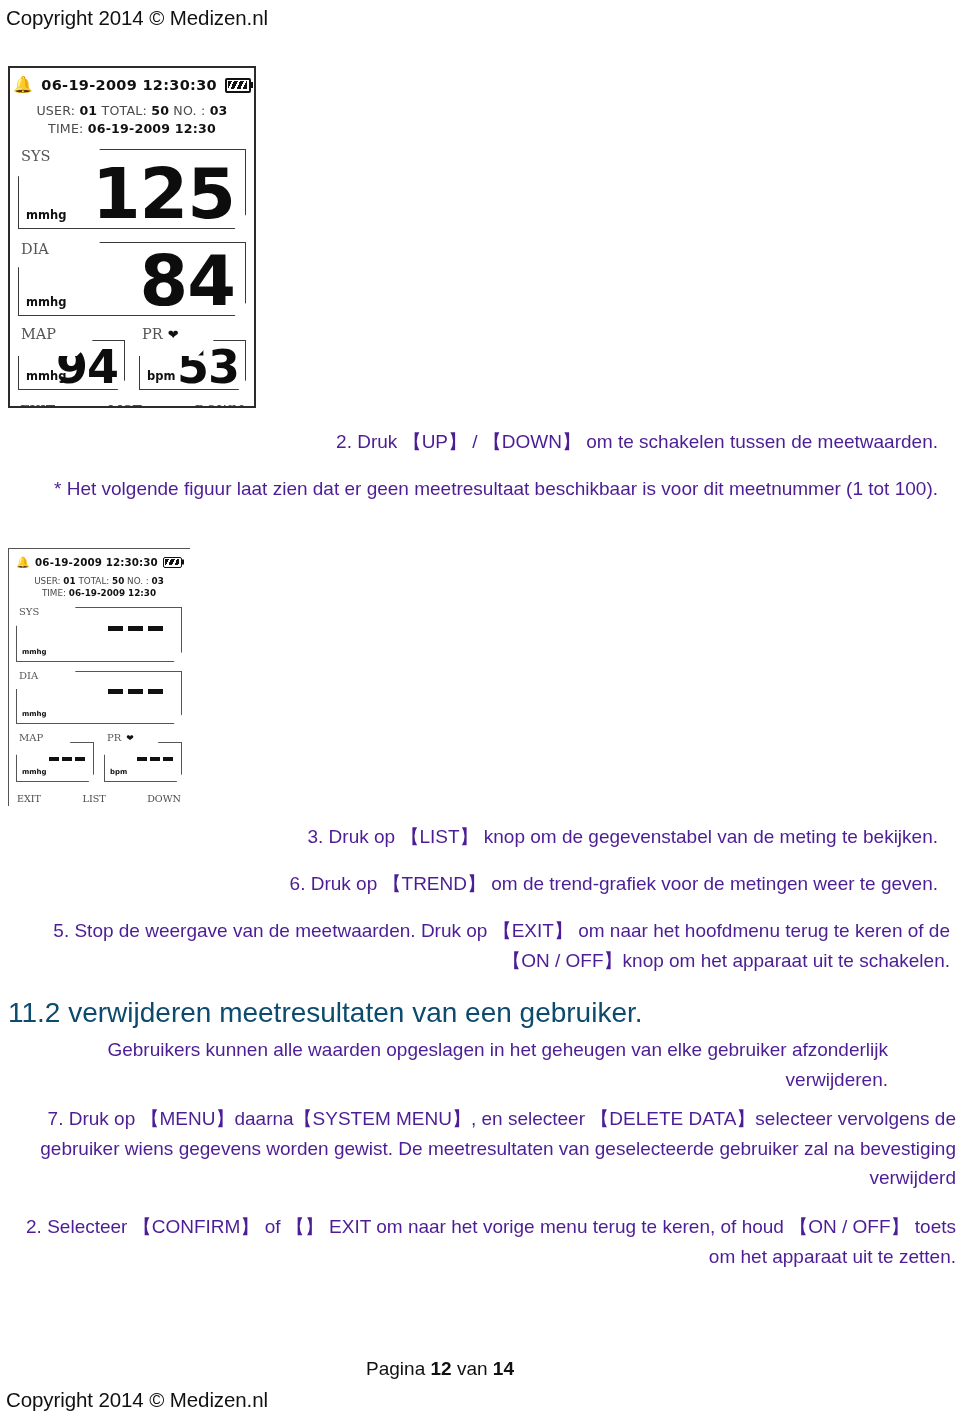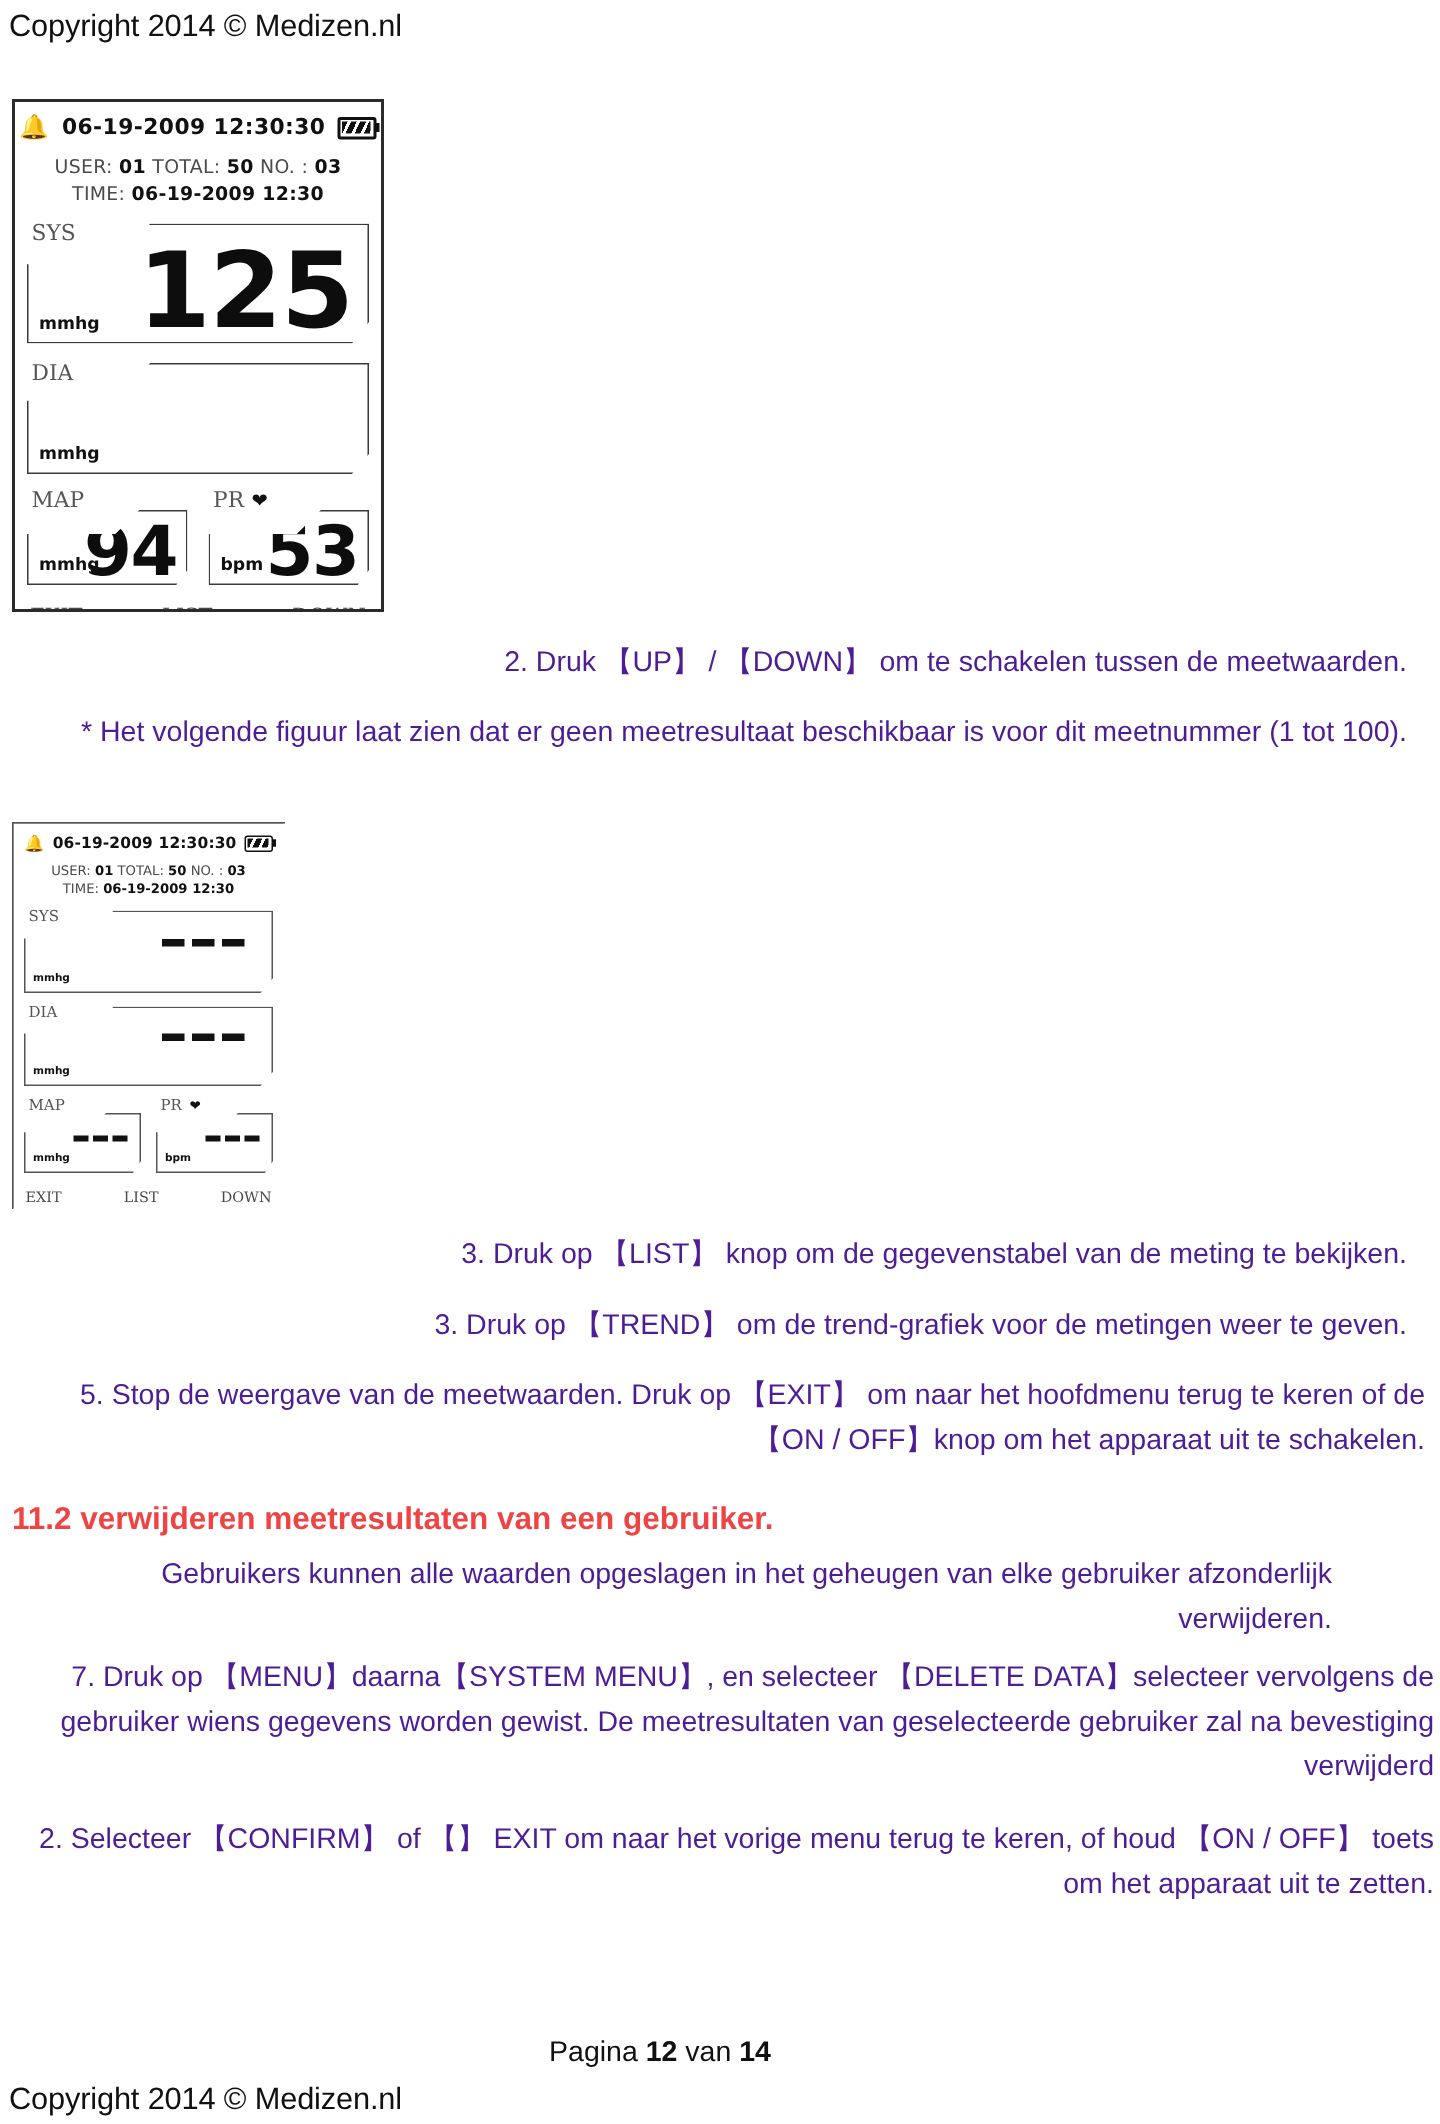--- a/index.html
+++ b/index.html
@@ -49,25 +49,24 @@
   
   .para {
     position: absolute;
     font-size: 19px;
     line-height: 29.5px;
     color: #4c1d95;
     text-align: right;
   }
   .heading-blue {
     position: absolute;
-    font-size: 21px;
+    font-size: 28px;
     line-height: 30px;
-    color: #ef4444;
-    white-space: nowrap;
-    font-weight: bold;
+    color: #0c4a6e;
+    white-space: nowrap;
   }
 
   
   .lcd {
     position: absolute;
     background: #ffffff;
     border: 2px solid #2b2b2b;
     box-sizing: border-box;
     font-family: "DejaVu Sans", sans-serif;
     color: #111;
@@ -290,20 +289,21 @@
     <div class="meas-box notch-wide sys-box" style="height:80px;margin-top:13px;">
       <span class="meas-unit">mmhg</span>
       <span class="meas-value">125</span>
     </div>
   </div>
 
   <div class="meas-wrap">
     <div class="meas-label">DIA</div>
     <div class="meas-box notch-wide dia-box" style="height:74px;margin-top:13px;">
       <span class="meas-unit">mmhg</span>
+      <span class="meas-value">84</span>
     </div>
   </div>
 
   <div class="meas-row">
     <div class="meas-wrap">
       <div class="meas-label">MAP</div>
       <div class="meas-box notch-narrow map-box" style="height:50px;margin-top:13px;">
         <span class="meas-unit">mmhg</span>
         <span class="meas-value">94</span>
       </div>
@@ -408,21 +408,21 @@
   <div class="lcd-keys">
     <span>EXIT</span>
     <span>LIST</span>
     <span>DOWN</span>
   </div>
 </div>
 <div class="lcd-small-frame"></div>
 
 <div class="para" style="left:8px; top:822px; width:930px;">3. Druk op 【LIST】 knop om de gegevenstabel van de meting te bekijken.</div>
 
-<div class="para" style="left:8px; top:869px; width:930px;">3. Druk op 【TREND】 om de trend-grafiek voor de metingen weer te geven.</div>
+<div class="para" style="left:8px; top:869px; width:930px;">6. Druk op 【TREND】 om de trend-grafiek voor de metingen weer te geven.</div>
 
 <div class="para" style="left:8px; top:916px; width:942px;">5. Stop de weergave van de meetwaarden. Druk op 【EXIT】 om naar het hoofdmenu terug te keren of de【ON / OFF】knop om het apparaat uit te schakelen.</div>
 
 <div class="heading-blue" style="left:8px; top:998px;">11.2 verwijderen meetresultaten van een gebruiker.</div>
 
 <div class="para" style="left:8px; top:1035px; width:880px;">Gebruikers kunnen alle waarden opgeslagen in het geheugen van elke gebruiker afzonderlijk verwijderen.</div>
 
 <div class="para" style="left:8px; top:1104px; width:948px;">7. Druk op 【MENU】daarna【SYSTEM MENU】, en selecteer 【DELETE DATA】selecteer vervolgens de gebruiker wiens gegevens worden gewist. De meetresultaten van geselecteerde gebruiker zal na bevestiging verwijderd</div>
 
 <div class="para" style="left:8px; top:1212px; width:948px;">2. Selecteer 【CONFIRM】 of 【】 EXIT om naar het vorige menu terug te keren, of houd 【ON / OFF】 toets om het apparaat uit te zetten.</div>

